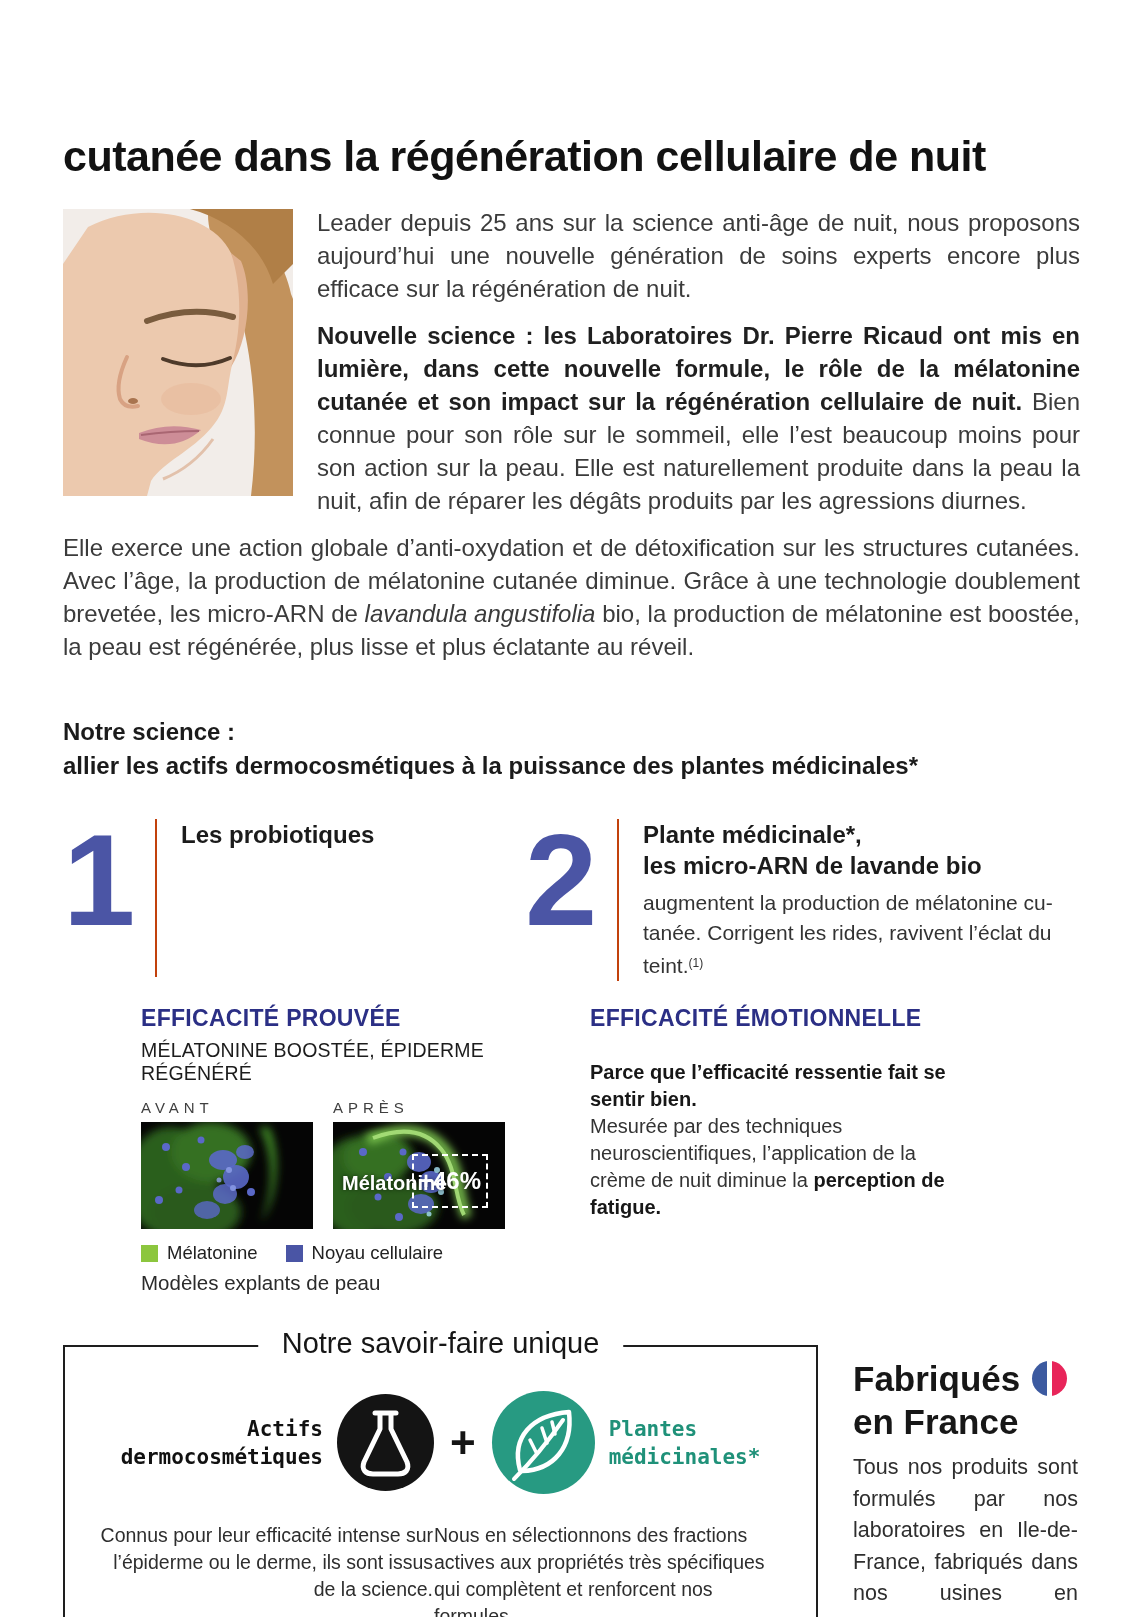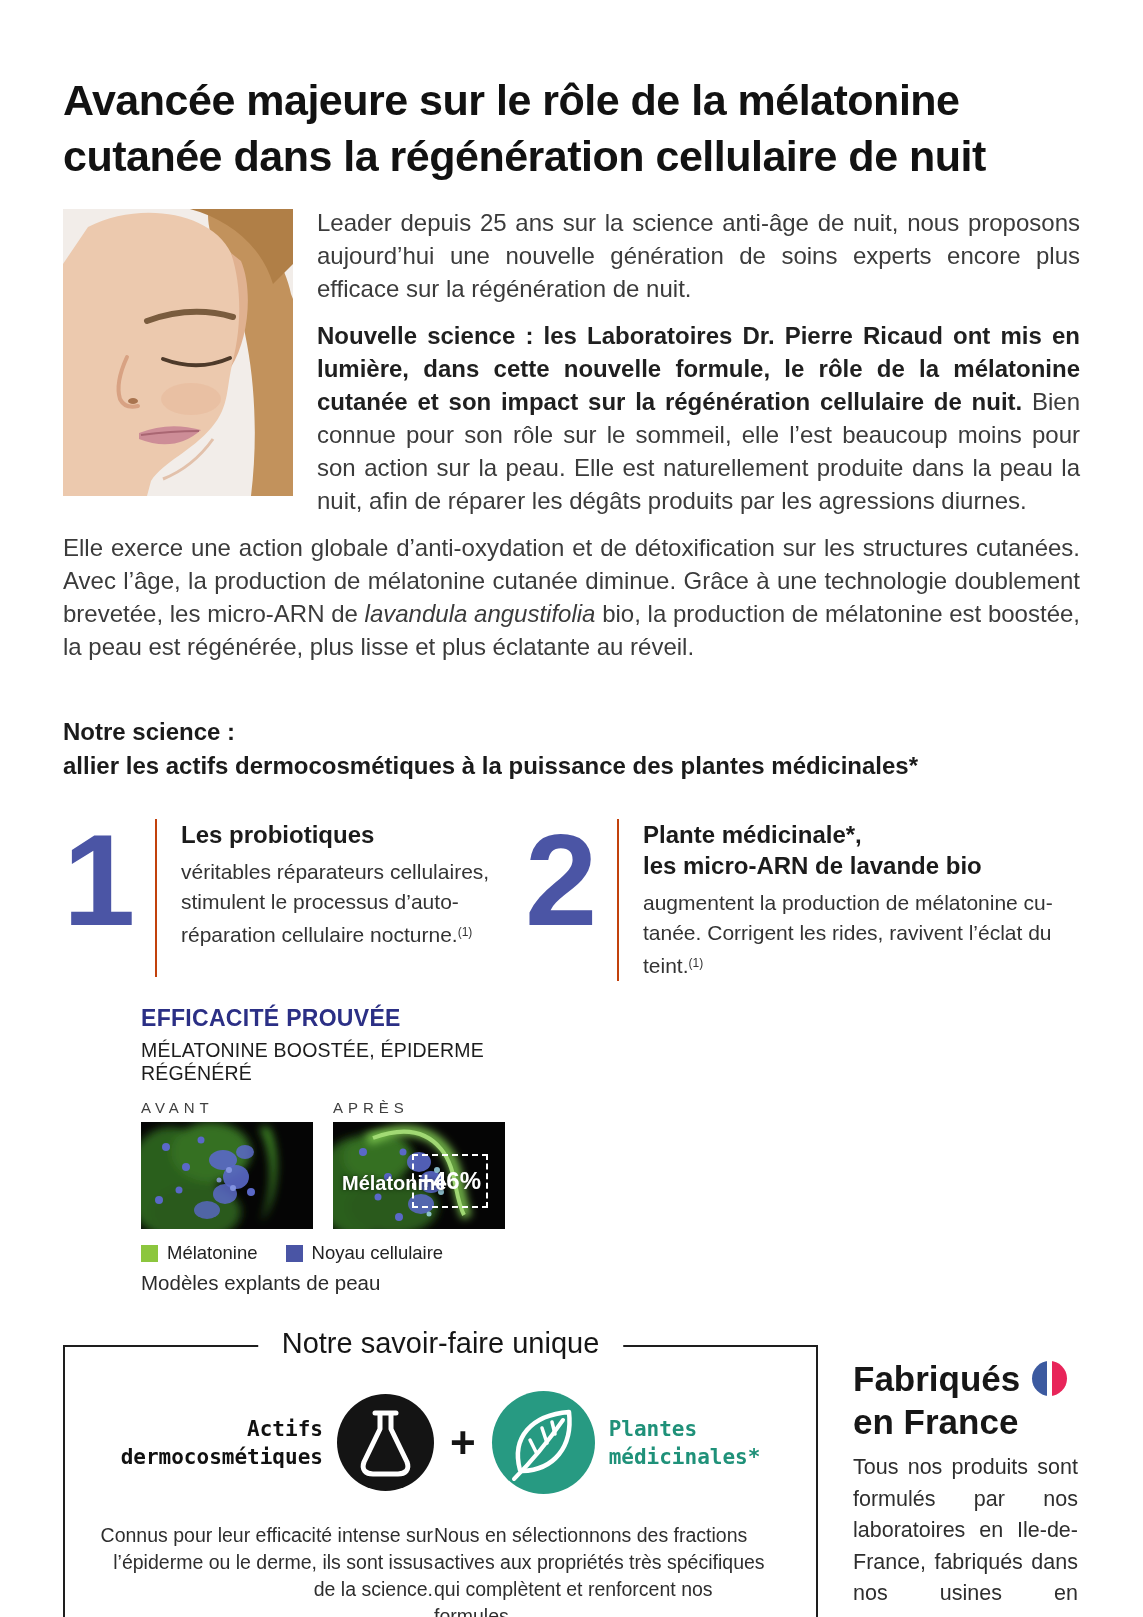--- a/index.html
+++ b/index.html
@@ -102,21 +102,21 @@
   }
   .mif-body { margin-top:9px; font-size:21.5px; line-height:31.5px; color:#2e2e2e; text-align:justify; }
 </style>
 </head>
 <body>
 
 <div class="page">
   <div class="content">
 
     <h1 class="title">
-      <span>Avancée majeure sur le rôle de la mélatonine</span><br>
+      <br>
       <span>cutanée dans la régénération cellulaire de nuit</span>
     </h1>
 
     <div class="intro">
       <div class="face-photo">
         <svg width="230" height="287" viewBox="0 0 230 287">
           <rect width="230" height="287" fill="#f2ede9"></rect>
           <path d="M120,-5 C175,0 218,35 228,85 L230,90 L230,287 L188,287 C198,205 188,118 162,62 C150,36 142,14 146,-5 Z" fill="#c2925c"></path>
           <path d="M95,-5 C150,-2 196,28 210,75 L230,55 L230,-5 Z" fill="#b07f47"></path>
           <path d="M25,18 C75,-8 148,2 168,44 C184,76 180,118 170,152 C163,178 167,197 149,218 C128,243 101,252 88,272 L84,287 L0,287 L0,55 Z" fill="#ecc9ae"></path>
@@ -139,21 +139,20 @@
     <h2 class="science">
       <span>Notre science :</span><br>
       <span>allier les actifs dermocosmétiques à la puissance des plantes médicinales*</span>
     </h2>
 
     <div class="steps">
       <div class="step step-1">
         <div class="step-number">1</div>
         <div class="step-body">
           <h3>Les probiotiques</h3>
-          <p><span>véritables réparateurs cellulaires, stimulent le processus d’auto-réparation cellulaire nocturne.</span><sup>(1)</sup></p>
         </div>
       </div>
       <div class="step step-2">
         <div class="step-number">2</div>
         <div class="step-body">
           <h3>
             <span>Plante médicinale*,</span><br>
             <span>les micro-ARN de lavande bio</span>
           </h3>
           <p><span>augmentent la production de mélatonine cu­tanée. Corrigent les rides, ravivent l’éclat du teint.</span><sup>(1)</sup></p>
@@ -244,20 +243,25 @@
         </div>
         <div class="legend">
           <span class="sw green"></span>
           <span>Mélatonine</span>
           <span class="sw blue"></span>
           <span>Noyau cellulaire</span>
         </div>
         <div class="caption">Modèles explants de peau</div>
       </div>
 
+      <div class="emotional">
+        <div class="navy-h">EFFICACITÉ ÉMOTIONNELLE</div>
+        <p class="bold-intro">Parce que l’efficacité ressentie fait se sentir bien.</p>
+        <p class="body"><span>Mesurée par des techniques neuroscientifiques, l’application de la crème de nuit diminue la </span><strong>perception de fatigue.</strong></p>
+      </div>
 
     </div>
 
     <div class="bottom-row">
 
       <div class="knowhow-box">
         <div class="box-title">Notre savoir-faire unique</div>
         <div class="icons-row">
           <div class="mono kl-label">
             <span>Actifs</span><br>

